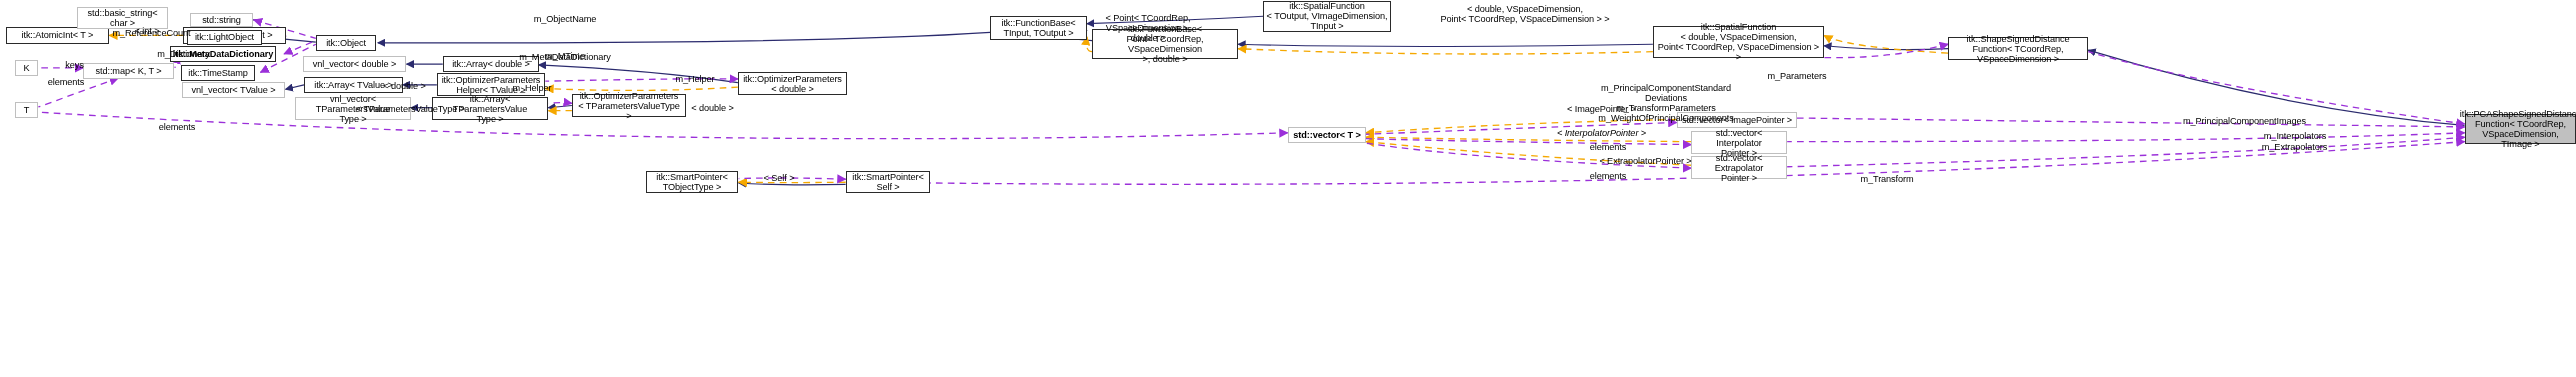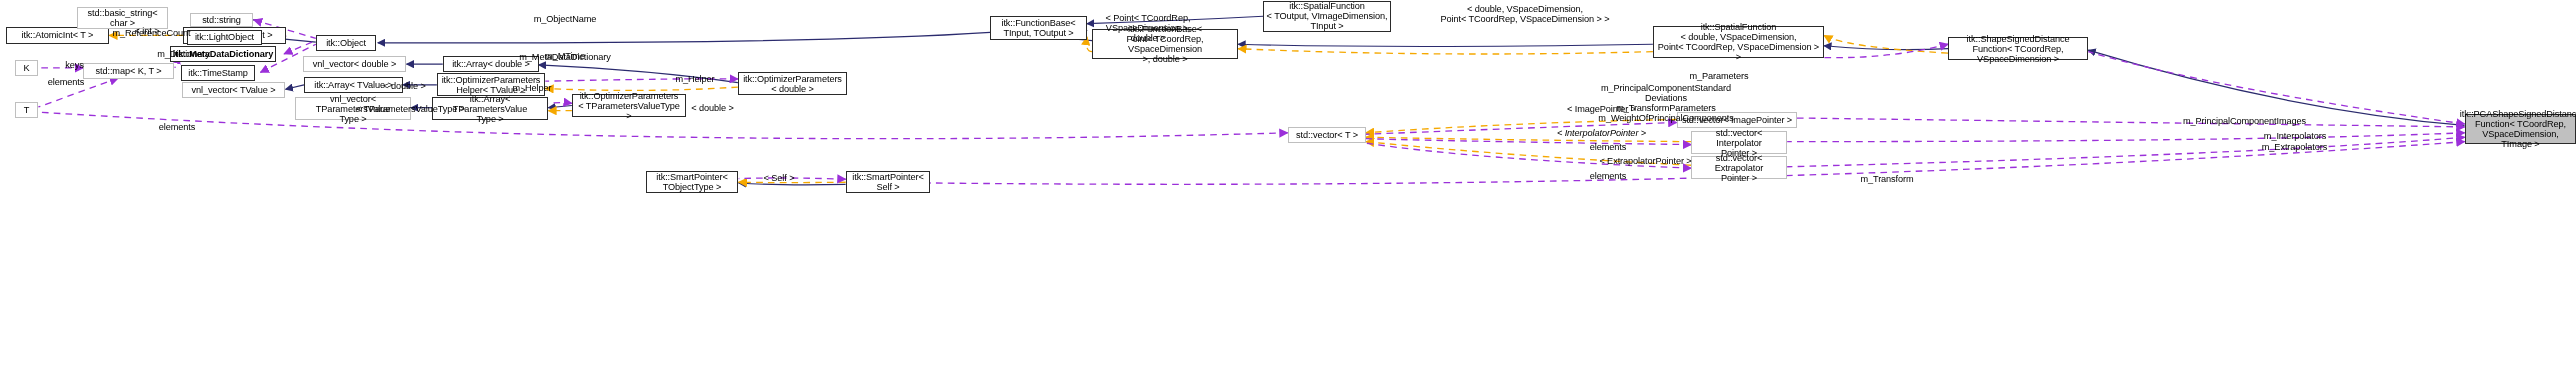--- a/index.html
+++ b/index.html
@@ -170,21 +170,21 @@
 &lt; TOutput, VImageDimension,
 TInput &gt;</div>
       <div class="node thick" style="left: 1653px; top: 26px; width: 171px; height: 32px;">itk::SpatialFunction
 &lt; double, VSpaceDimension,
 Point&lt; TCoordRep, VSpaceDimension &gt; &gt;</div>
       <div class="node thick" style="left: 1948px; top: 37px; width: 140px; height: 23px;">itk::ShapeSignedDistance
 Function&lt; TCoordRep, VSpaceDimension &gt;</div>
       <div class="node current" style="left: 2465px; top: 114px; width: 111px; height: 30px;">itk::PCAShapeSignedDistance
 Function&lt; TCoordRep, VSpaceDimension,
 TImage &gt;</div>
-      <div class="node thin" style="left: 1288px; top: 127px; width: 78px; height: 15.5px;">std::vector&lt; T &gt;</div>
+      <div class="node thin" style="left: 1288px; top: 127px; width: 78px; height: 15.5px; font-weight: bold;">std::vector&lt; T &gt;</div>
       <div class="node thin" style="left: 1677px; top: 112px; width: 120px; height: 15.5px;">std::vector&lt; ImagePointer &gt;</div>
       <div class="node thin" style="left: 1691px; top: 131px; width: 96px; height: 23px;">std::vector&lt; Interpolator
 Pointer &gt;</div>
       <div class="node thin" style="left: 1691px; top: 156px; width: 96px; height: 23px;">std::vector&lt; Extrapolator
 Pointer &gt;</div>
       <div class="node thick" style="left: 646px; top: 171px; width: 92px; height: 22px;">itk::SmartPointer&lt;
 TObjectType &gt;</div>
       <div class="node thick" style="left: 846px; top: 171px; width: 84px; height: 22px;">itk::SmartPointer&lt;
 Self &gt;</div>
     </div>
@@ -201,21 +201,21 @@
       <div class="edge-label" style="left: 353px; top: 104px; width: 115px;">&lt; TParametersValueType &gt;</div>
       <div class="edge-label" style="left: 506px; top: 83px; width: 52px;">m_Helper</div>
       <div class="edge-label" style="left: 669px; top: 74px; width: 52px;">m_Helper</div>
       <div class="edge-label" style="left: 686px; top: 103px; width: 53px;">&lt; double &gt;</div>
       <div class="edge-label" style="left: 155px; top: 122px; width: 44px;">elements</div>
       <div class="edge-label" style="left: 1097px; top: 13.3px; width: 102px;">&lt; Point&lt; TCoordRep,
 VSpaceDimension &gt;,
 double &gt;</div>
       <div class="edge-label" style="left: 1440px; top: 3.7px; width: 170px;">&lt; double, VSpaceDimension,
 Point&lt; TCoordRep, VSpaceDimension &gt; &gt;</div>
-      <div class="edge-label" style="left: 1682px; top: 71px; width: 74px;">m_Parameters</div>
+      <div class="edge-label" style="left: 1760px; top: 71px; width: 74px;">m_Parameters</div>
       <div class="edge-label" style="left: 1592px; top: 83px; width: 148px;">m_PrincipalComponentStandard
 Deviations
 m_TransformParameters
 m_WeightOfPrincipalComponents</div>
       <div class="edge-label" style="left: 1561px; top: 104px; width: 81px;">&lt; ImagePointer &gt;</div>
       <div class="edge-label" style="left: 1550px; top: 128px; width: 103px; font-style: italic;">&lt; InterpolatorPointer &gt;</div>
       <div class="edge-label" style="left: 1550px; top: 156px; width: 105px; margin-left: 43px;">&lt; ExtrapolatorPointer &gt;</div>
       <div class="edge-label" style="left: 1586px; top: 142px; width: 44px;">elements</div>
       <div class="edge-label" style="left: 1586px; top: 171px; width: 44px;">elements</div>
       <div class="edge-label" style="left: 2178px; top: 116px; width: 133px;">m_PrincipalComponentImages</div>

